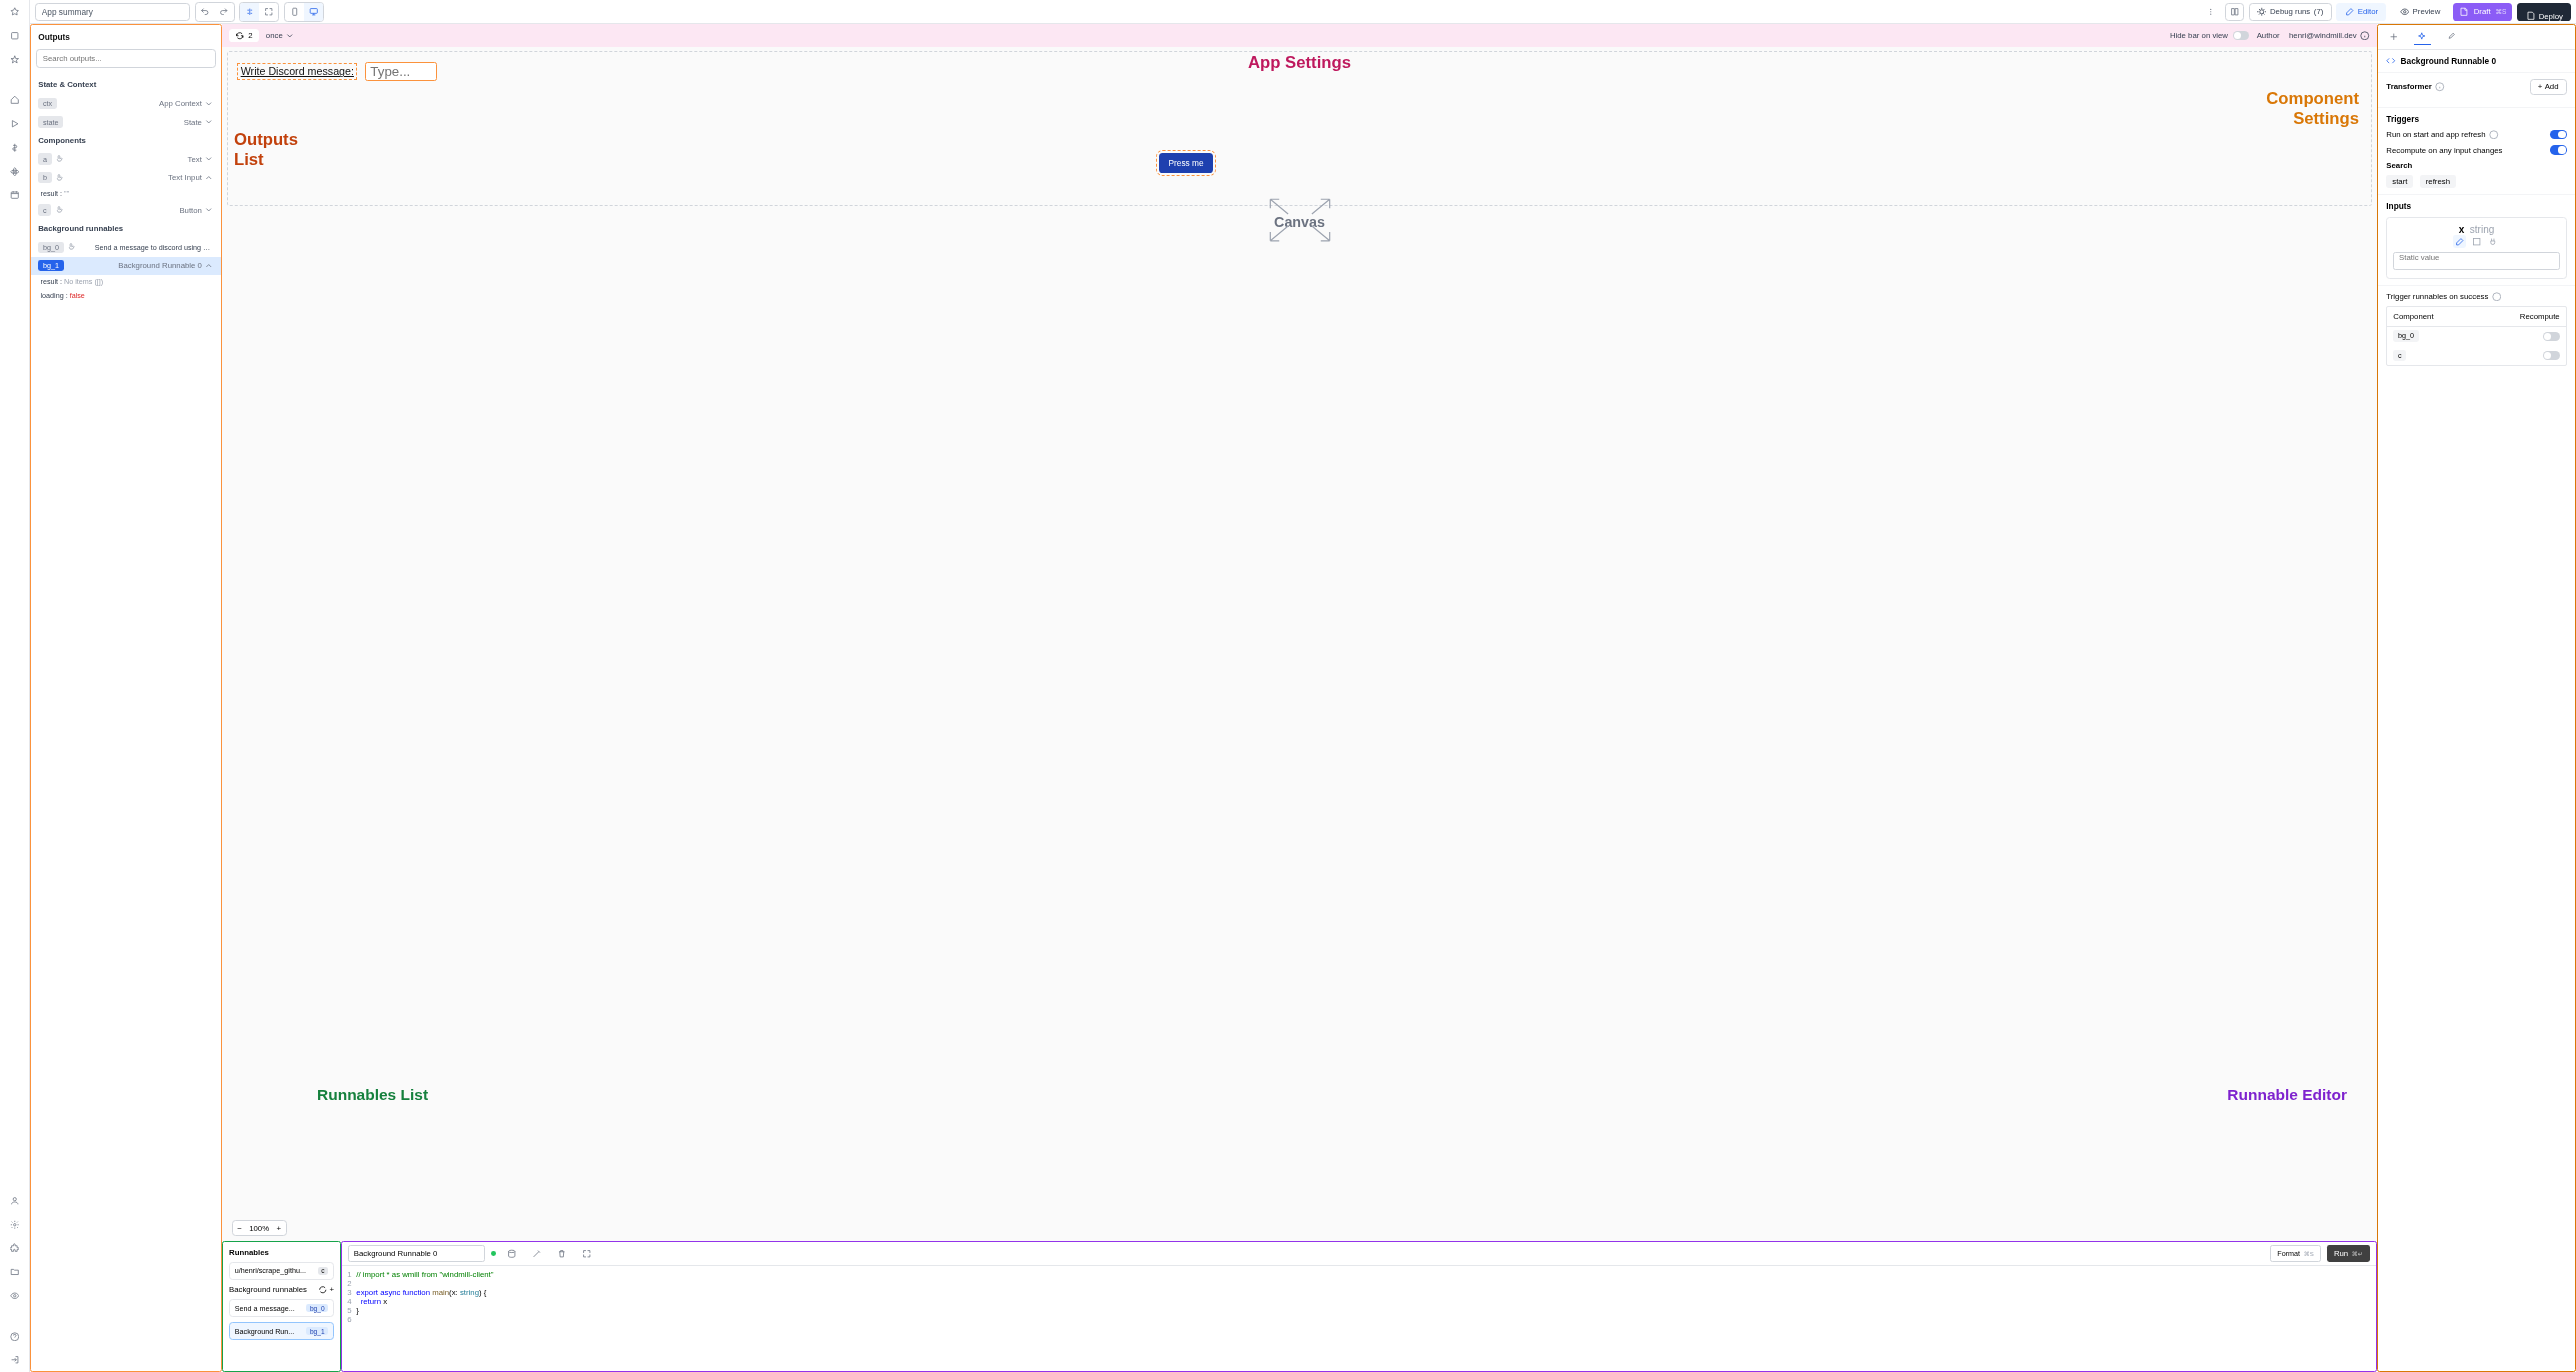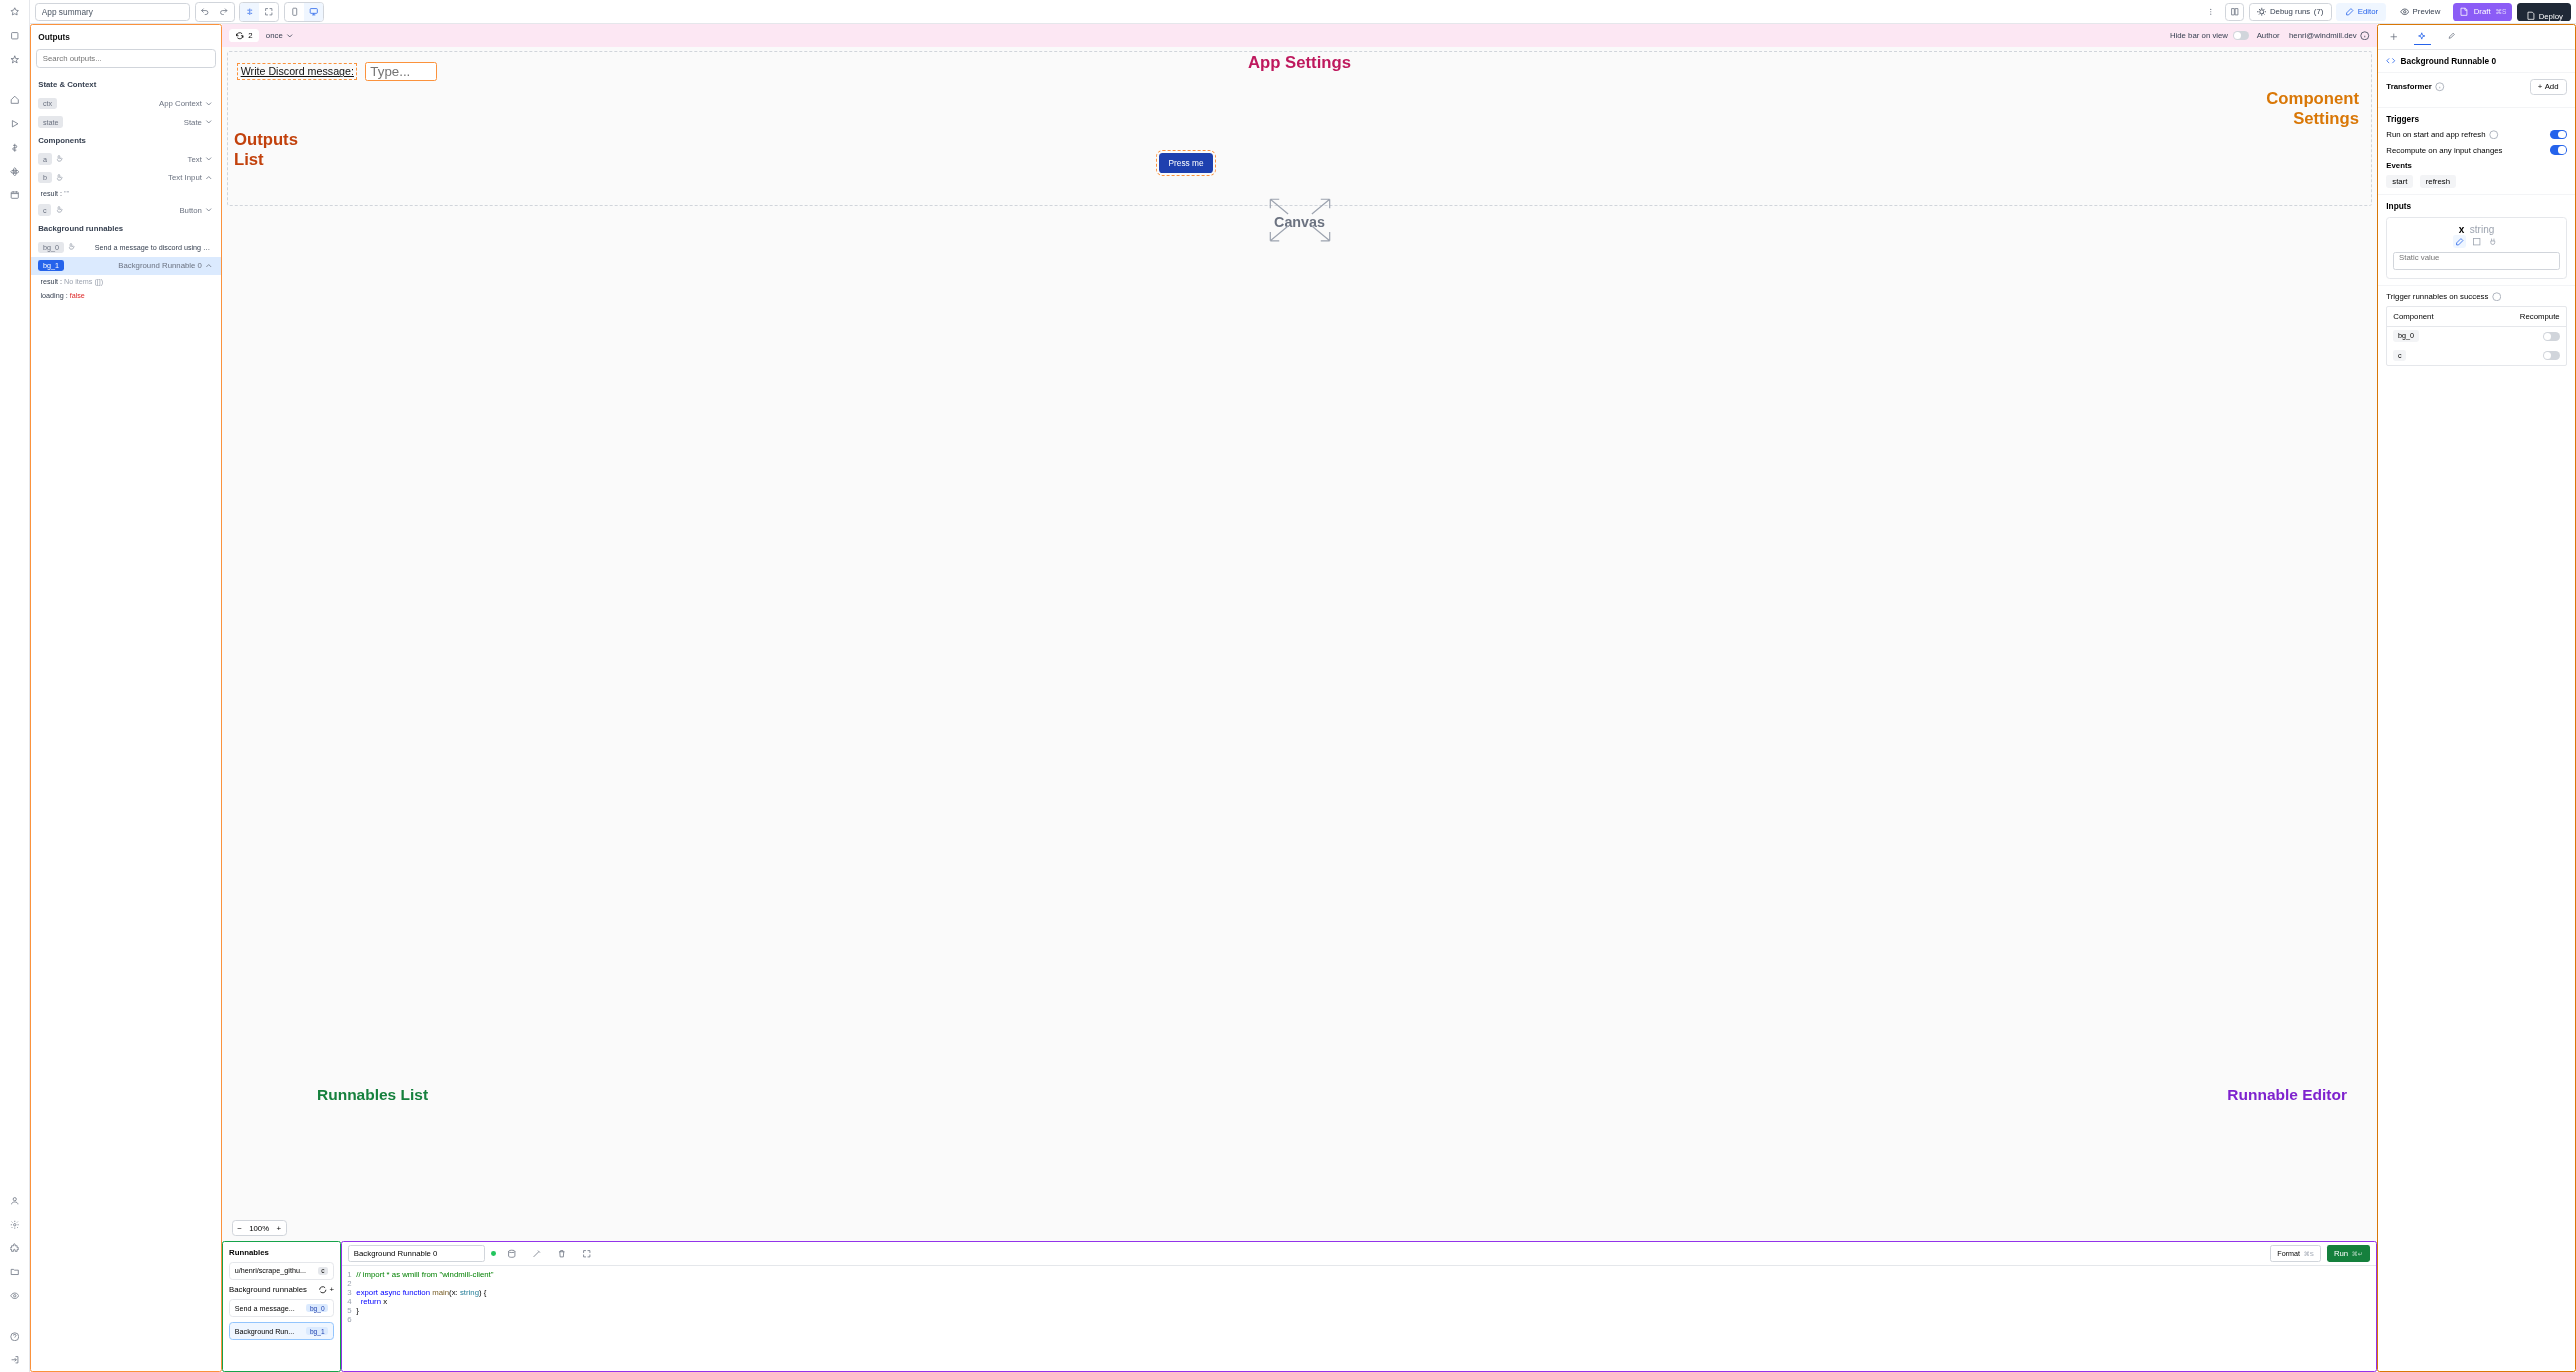--- a/index.html
+++ b/index.html
@@ -67,21 +67,21 @@
 .rn-item { display: flex; align-items: center; justify-content: space-between; padding: 3.6px 4.8px; border: 0.6px solid #e5e7eb; border-radius: 3.6px; font-size: 7.2px; }
 .rn-item.active { background: #eff6ff; border-color: #93c5fd; }
 .rn-badge { background: #e5e7eb; padding: 0.6px 3.6px; border-radius: 2.4px; font-size: 6.6px; }
 .rn-badge.blue { background: #dbeafe; color: #1e40af; }
 .rn-hdr { display: flex; align-items: center; justify-content: space-between; font-weight: 500; }
 .editor-panel { flex: 1; border: 1.2px solid #9333ea; border-radius: 2.4px; display: flex; flex-direction: column; }
 .editor-bar { height: 24px; display: flex; align-items: center; padding: 0 6px; gap: 6px; border-bottom: 0.6px solid #e5e7eb; }
 .name-input { width: 137px; height: 16.7px; border: 0.6px solid #d1d5db; border-radius: 2.4px; padding: 0 4.8px; font-size: 7.8px; }
 .dot-green { width: 4.8px; height: 4.8px; background: #22c55e; border-radius: 50%; }
 .fmt-btn { display: flex; align-items: center; gap: 3.6px; padding: 0 6px; height: 16.7px; border: 0.6px solid #d1d5db; border-radius: 2.4px; font-size: 7.2px; cursor: pointer; }
-.run-btn { display: flex; align-items: center; gap: 3.6px; padding: 0 7.2px; height: 16.7px; background: #15803d; color: #fff; border-radius: 2.4px; font-size: 7.8px; cursor: pointer; }
+.run-btn { display: flex; align-items: center; gap: 3.6px; padding: 0 7.2px; height: 16.7px; background: #404040; color: #fff; border-radius: 2.4px; font-size: 7.8px; cursor: pointer; }
 .code-area { flex: 1; font-family: "Menlo", monospace; font-size: 7.8px; padding: 3.6px 0; overflow: auto; }
 .code-line { display: flex; }
 .lineno { width: 14.3px; text-align: right; color: #9ca3af; padding-right: 4.8px; user-select: none; }
 .kw { color: #0000ff; }
 .fn { color: #795e26; }
 .ty { color: #267f99; }
 .cm { color: #008000; }
 .right-panel { width: 199px; border: 1.2px solid #d97706; border-radius: 2.4px; display: flex; flex-direction: column; overflow-y: auto; }
 .rp-tabs { height: 25px; display: flex; align-items: center; padding: 0 7.2px; gap: 12px; border-bottom: 0.6px solid #e5e7eb; }
 .rp-tab { width: 16.7px; height: 16.7px; display: flex; align-items: center; justify-content: center; color: #6b7280; cursor: pointer; }
@@ -564,21 +564,21 @@
                 <svg viewBox="0 0 24 24" fill="none" stroke="#9ca3af" stroke-width="2" width="8.3" height="8.3">
                   <circle cx="12" cy="12" r="10"></circle>
                 </svg>
               </span>
               <div class="toggle on"></div>
             </div>
           <div class="rp-row">
               <span>Recompute on any input changes</span>
               <div class="toggle on"></div>
             </div>
-          <div style="font-weight:600;font-size:7.8px;margin:4.8px 0">Events</div>
+          <div style="font-weight:600;font-size:7.8px;margin:4.8px 0">Search</div>
           <span class="event-badge">start</span>
           <span class="event-badge">refresh</span>
         </div>
         <div class="rp-section">
           <h4>Inputs</h4>
           <div class="input-box">
             <div class="input-meta">
               <span><b>x</b>&nbsp;&nbsp;<span style="color:#9ca3af">string</span></span>
               <span style="display:flex;gap:3.6px">
                 <span class="icon-btn" style="width:13px;height:13px;background:#eff6ff;border-radius:2.4px">

